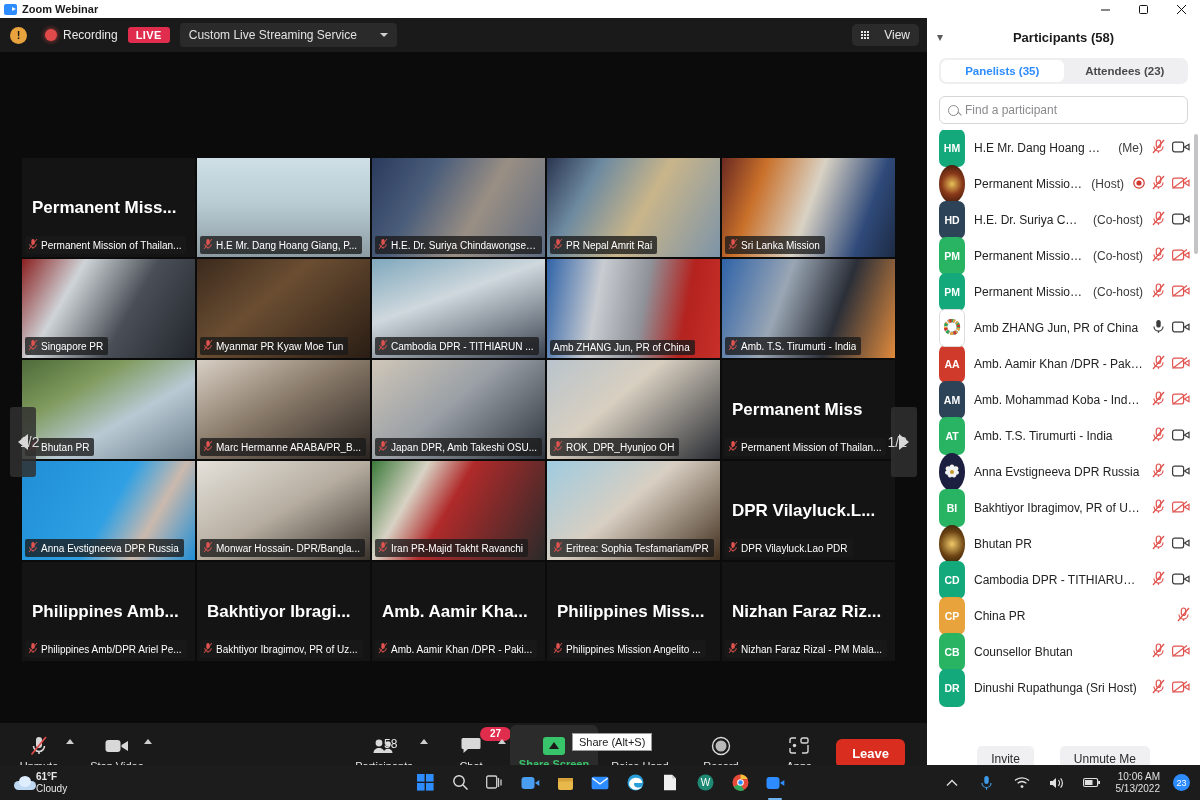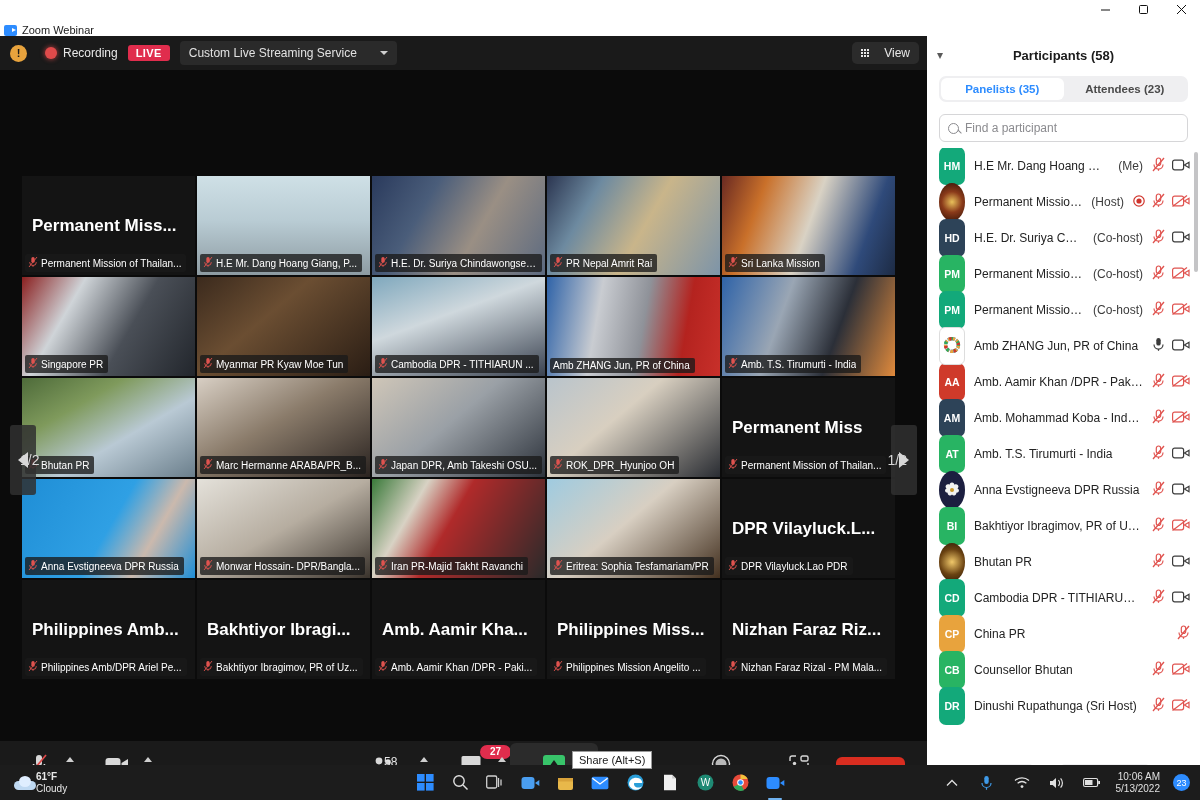--- a/index.html
+++ b/index.html
@@ -5,22 +5,22 @@
   * { box-sizing: border-box; margin: 0; padding: 0; }
   html, body {
     width: 1200px; height: 800px;
     background: #000;
     font-family: "Liberation Sans", sans-serif;
     overflow: hidden;
   }
 
   
   .titlebar {
-    height: 36px; background: #fff; display: flex; align-items: flex-end;
-    padding: 0 4px; position: relative;
+    height: 18px; background: #fff; display: flex; align-items: center;
+    padding: 0 4px; position: relative; font-weight: bold;
   }
   .titlebar .zoom-logo {
     width: 13px; height: 11px; background: #2d8cff; border-radius: 2px;
     margin-right: 5px; position: relative; flex: none;
   }
   .titlebar .zoom-logo:after {
     content:""; position:absolute; right:1px; top:3px;
     border-top: 2.5px solid transparent; border-bottom: 2.5px solid transparent;
     border-left: 4px solid #fff;
   }

